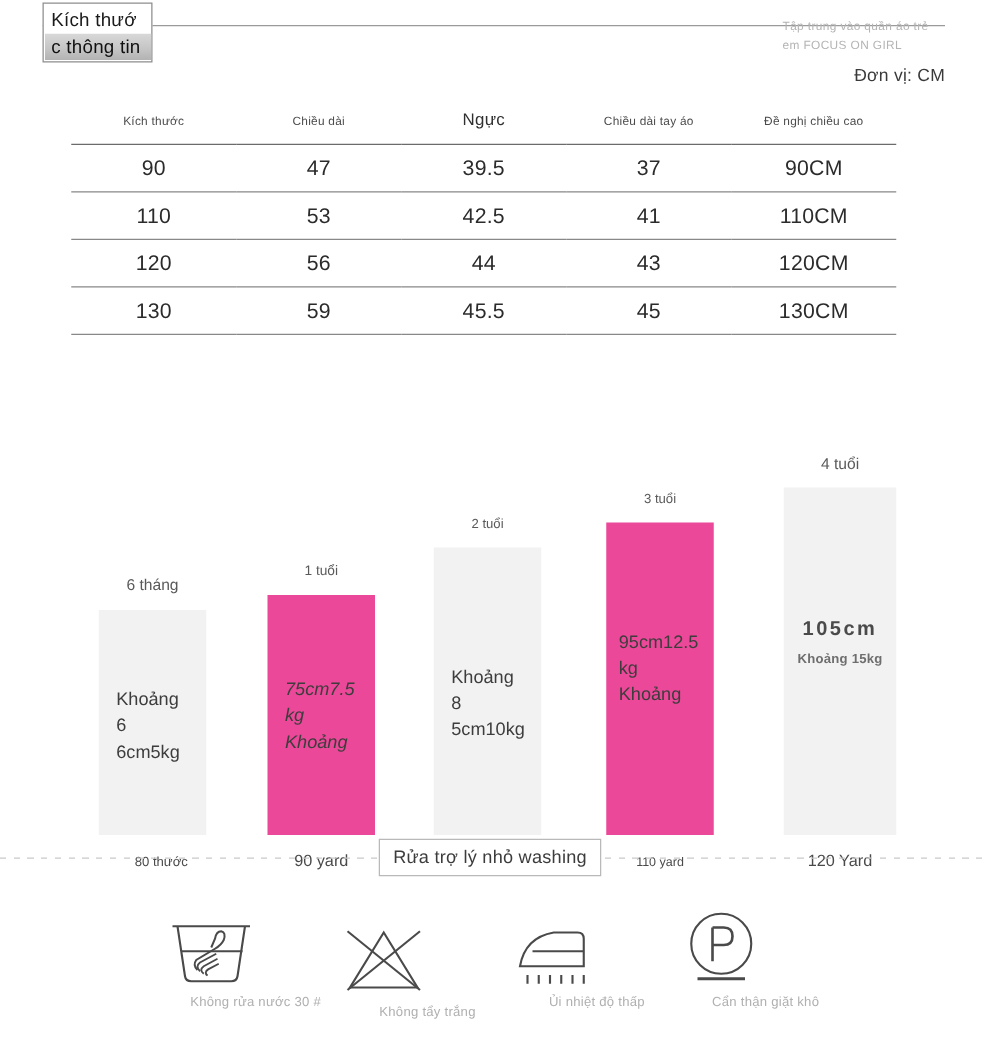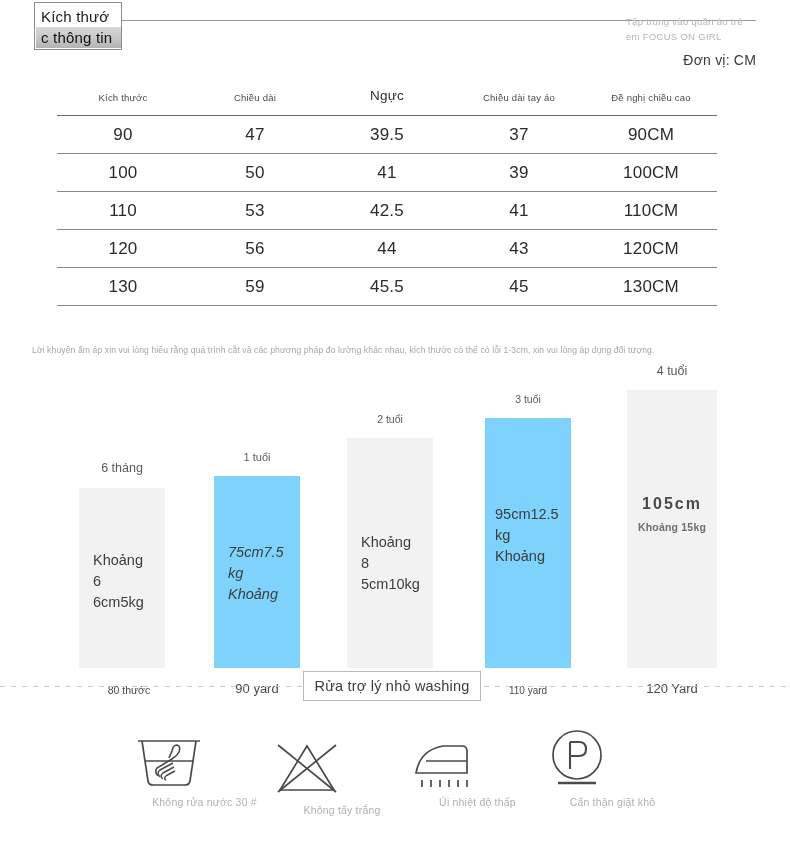--- a/index.html
+++ b/index.html
@@ -66,21 +66,21 @@
 
   
   .chart { position: absolute; left: 0; top: 358px; width: 790px; height: 310px; }
   .bar-col { position: absolute; bottom: 0; text-align: center; }
   .bar-age {
     position: absolute; left: 50%; transform: translateX(-50%);
     white-space: nowrap; color: #5a5a5a;
   }
   .bar-rect { position: absolute; left: 0; }
   .bar-grey { background: #f2f2f2; }
-  .bar-yellow { background: #7dd3fc; }
+  .bar-yellow { background: #ec4899; }
   .bar-inner {
     position: absolute; left: 0; right: 0;
     text-align: left; padding: 0 14px;
     font-size: 14.5px; line-height: 21px; color: #3d3d3d;
   }
   .bar-inner.centered { text-align: center; padding: 0 6px; }
   .bar-inner .big105 {
     font-size: 16px; letter-spacing: 2px; color: #4a4a4a; display: block;
   }
   .bar-inner .sub15 {
@@ -143,27 +143,20 @@
       </thead>
       <tbody>
         <tr>
           <td>90</td>
           <td>47</td>
           <td>39.5</td>
           <td>37</td>
           <td>90CM</td>
         </tr>
         <tr>
-          <td>100</td>
-          <td>50</td>
-          <td>41</td>
-          <td>39</td>
-          <td>100CM</td>
-        </tr>
-        <tr>
           <td>110</td>
           <td>53</td>
           <td>42.5</td>
           <td>41</td>
           <td>110CM</td>
         </tr>
         <tr>
           <td>120</td>
           <td>56</td>
           <td>44</td>
@@ -174,21 +167,20 @@
           <td>130</td>
           <td>59</td>
           <td>45.5</td>
           <td>45</td>
           <td>130CM</td>
         </tr>
       </tbody>
     </table>
   </div>
 
-  <div class="disclaimer">Lời khuyên ấm áp xin vui lòng hiểu rằng quá trình cắt và các phương pháp đo lường khác nhau, kích thước có thể có lỗi 1-3cm, xin vui lòng áp dụng đối tượng.</div>
 
   <div class="chart">
 
     <div class="bar-col" style="left:79px; width:86px; height:310px;">
       <div class="bar-age" style="bottom:193px; font-size:12.5px;text-align:center;">6 tháng</div>
       <div class="bar-rect bar-grey" style="width:86px; height:180px; bottom:0;">
         <div class="bar-inner" style="top:62px;">
           <span>Khoảng 6</span><br>
           <span>6cm5kg</span>
         </div>

